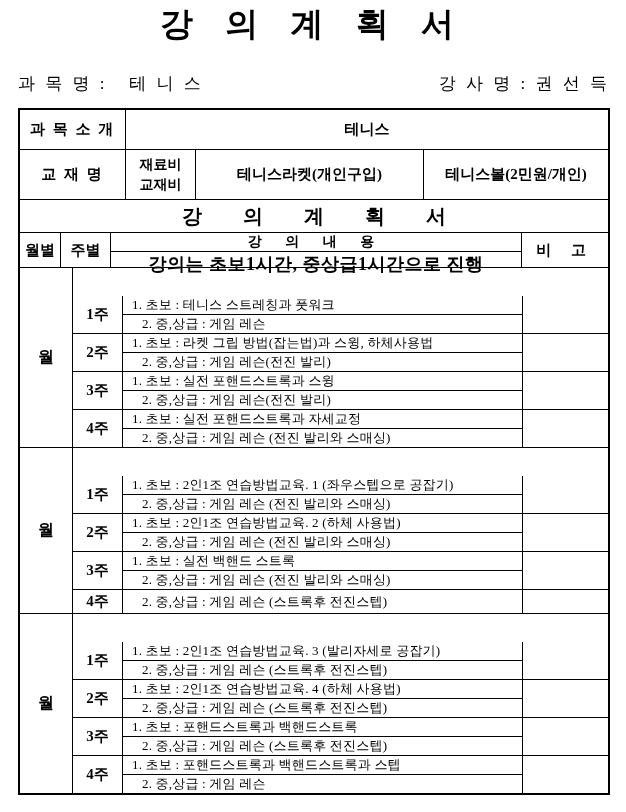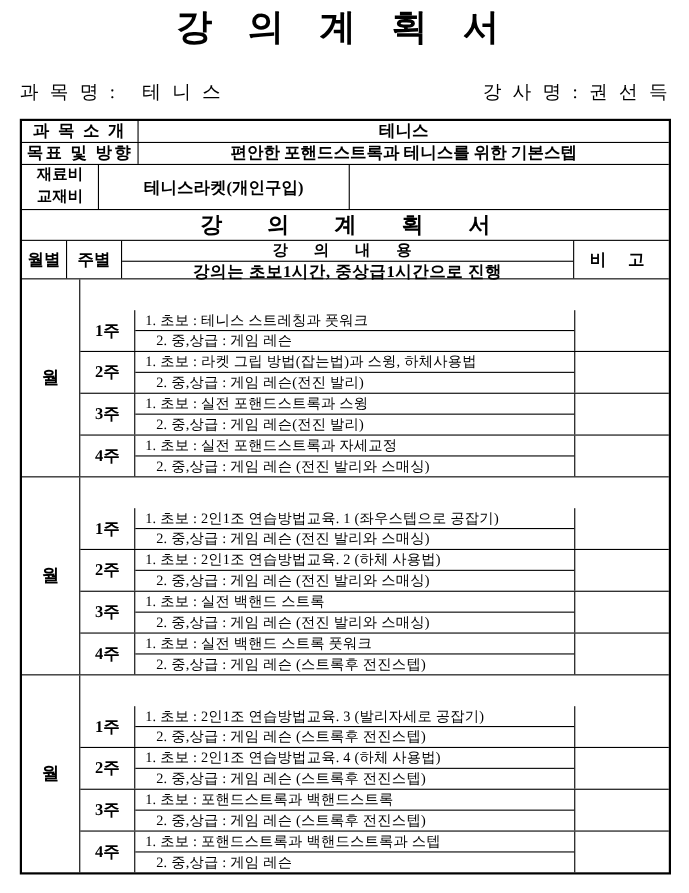--- a/index.html
+++ b/index.html
@@ -67,21 +67,21 @@
   .col-week  { width:50px; }
   .col-note  { width:86px; }
   .head-content { flex:1; display:flex; flex-direction:column; }
   .head-content .t {
     flex:11; display:flex; align-items:center; justify-content:center;
     letter-spacing:10px; border-bottom:1px solid #000; font-size:14px;
     white-space:nowrap;
   }
   .head-content .s {
     flex:9; display:flex; align-items:center; justify-content:center;
-    font-size:15px; letter-spacing:0.5px; white-space:nowrap;
+    font-size:18px; letter-spacing:0.5px; white-space:nowrap;
   }
   .note-head { letter-spacing:8px; font-size:15px; }
 
   .pbody { flex:1; display:flex; flex-direction:column; }
   .month-row { flex:1; display:flex; border-bottom:1px solid #000; }
   .month-row:last-child { border-bottom:none; }
   .month-label { width:53px; border-right:1px solid #000; font-weight:700; font-size:16px; }
   .weeks { flex:1; display:flex; flex-direction:column;margin-top:28px; }
   .week-row { flex:1; display:flex; border-bottom:1px solid #000; }
   .week-row:last-child { border-bottom:none; }
@@ -114,31 +114,29 @@
     </div>
   </div>
 
   <div class="tbl">
 
     <div class="row info-row r1">
       <div class="cell w-label br">과 목 소 개</div>
       <div class="cell flex1 info-value">테니스</div>
     </div>
 
-    <div class="row info-row r2">
-      <div class="cell w-label br">목표 및 방향</div>
-      <div class="cell flex1 info-value">편안한 포핸드스트록과 테니스를 위한 기본스텝</div>
-    </div>
 
     <div class="row info-row r3">
+      <div class="cell w-label br">교 재 명</div>
       <div class="cell w-fee br">
         <span>재료비</span>
         <span>교재비</span>
       </div>
       <div class="cell w-book br">테니스라켓(개인구입)</div>
+      <div class="cell flex1 w-ball">테니스볼(2민원/개인)</div>
     </div>
 
     <div class="band">강 의 계 획 서</div>
 
     <div class="row phead">
       <div class="cell col-month br">월별</div>
       <div class="cell col-week br">주별</div>
       <div class="head-content br">
         <div class="t">강 의 내 용</div>
         <div class="s">강의는 초보1시간, 중상급1시간으로 진행</div>
@@ -209,21 +207,20 @@
             <div class="cell week-label">3주</div>
             <div class="week-content">
               <div class="content-line l1">1. 초보 : 실전 백핸드 스트록</div>
               <div class="content-line l2">2. 중,상급 : 게임 레슨 (전진 발리와 스매싱)</div>
             </div>
             <div class="cell note-cell"></div>
           </div>
           <div class="week-row">
             <div class="cell week-label">4주</div>
             <div class="week-content">
-              <div class="content-line l1">1. 초보 : 실전 백핸드 스트록 풋워크</div>
               <div class="content-line l2">2. 중,상급 : 게임 레슨 (스트록후 전진스텝)</div>
             </div>
             <div class="cell note-cell"></div>
           </div>
         </div>
       </div>
 
       <div class="month-row">
         <div class="cell month-label">월</div>
         <div class="weeks">

